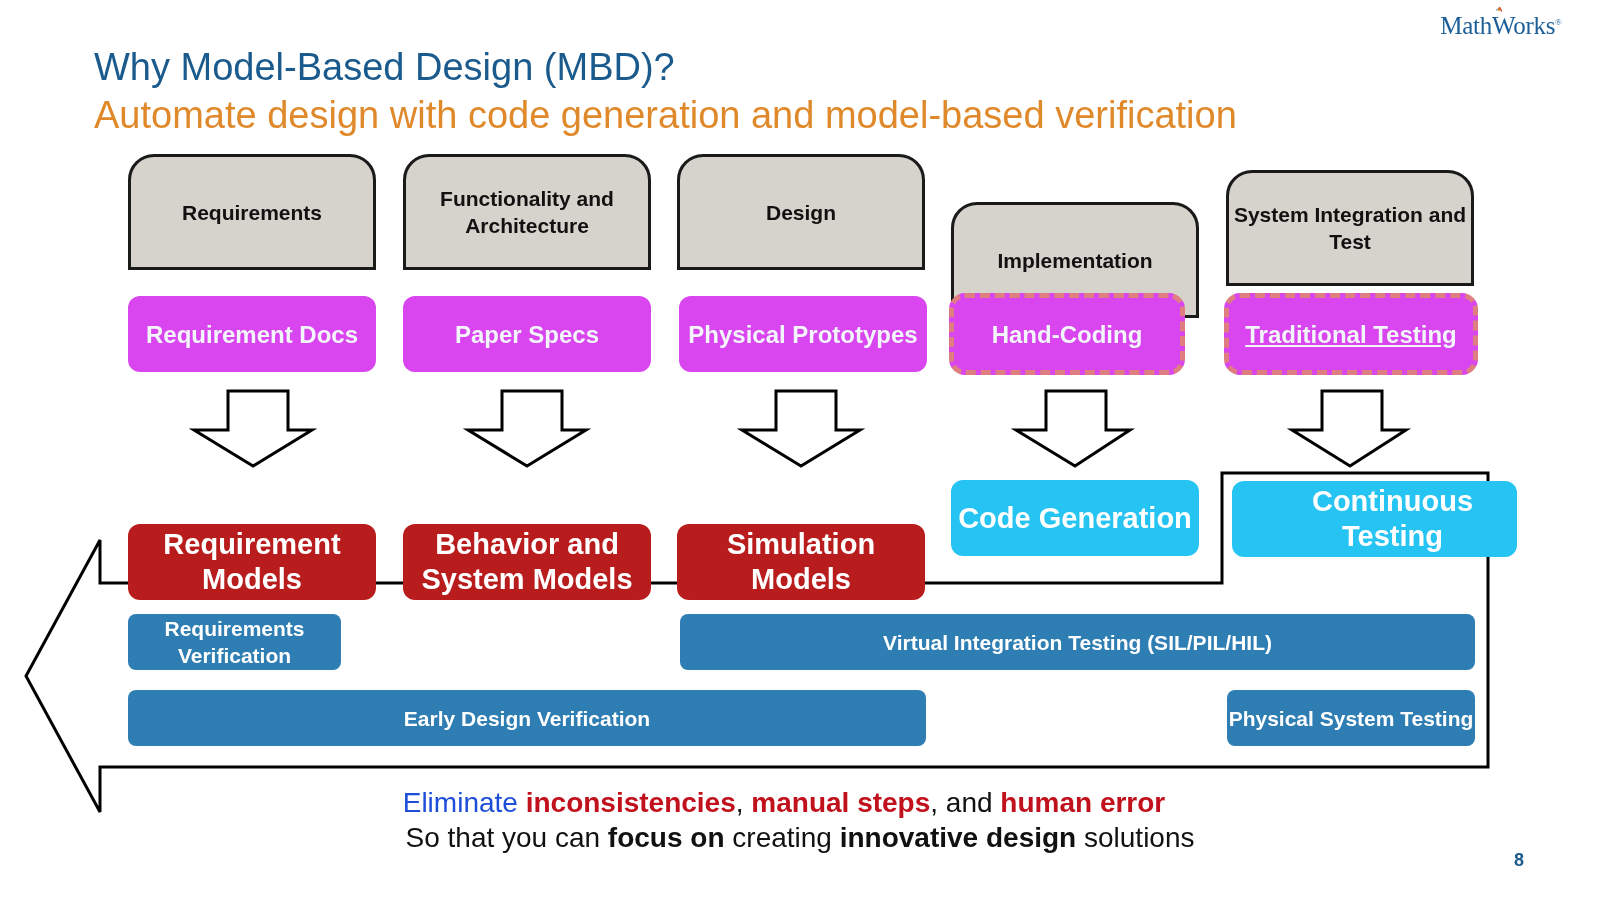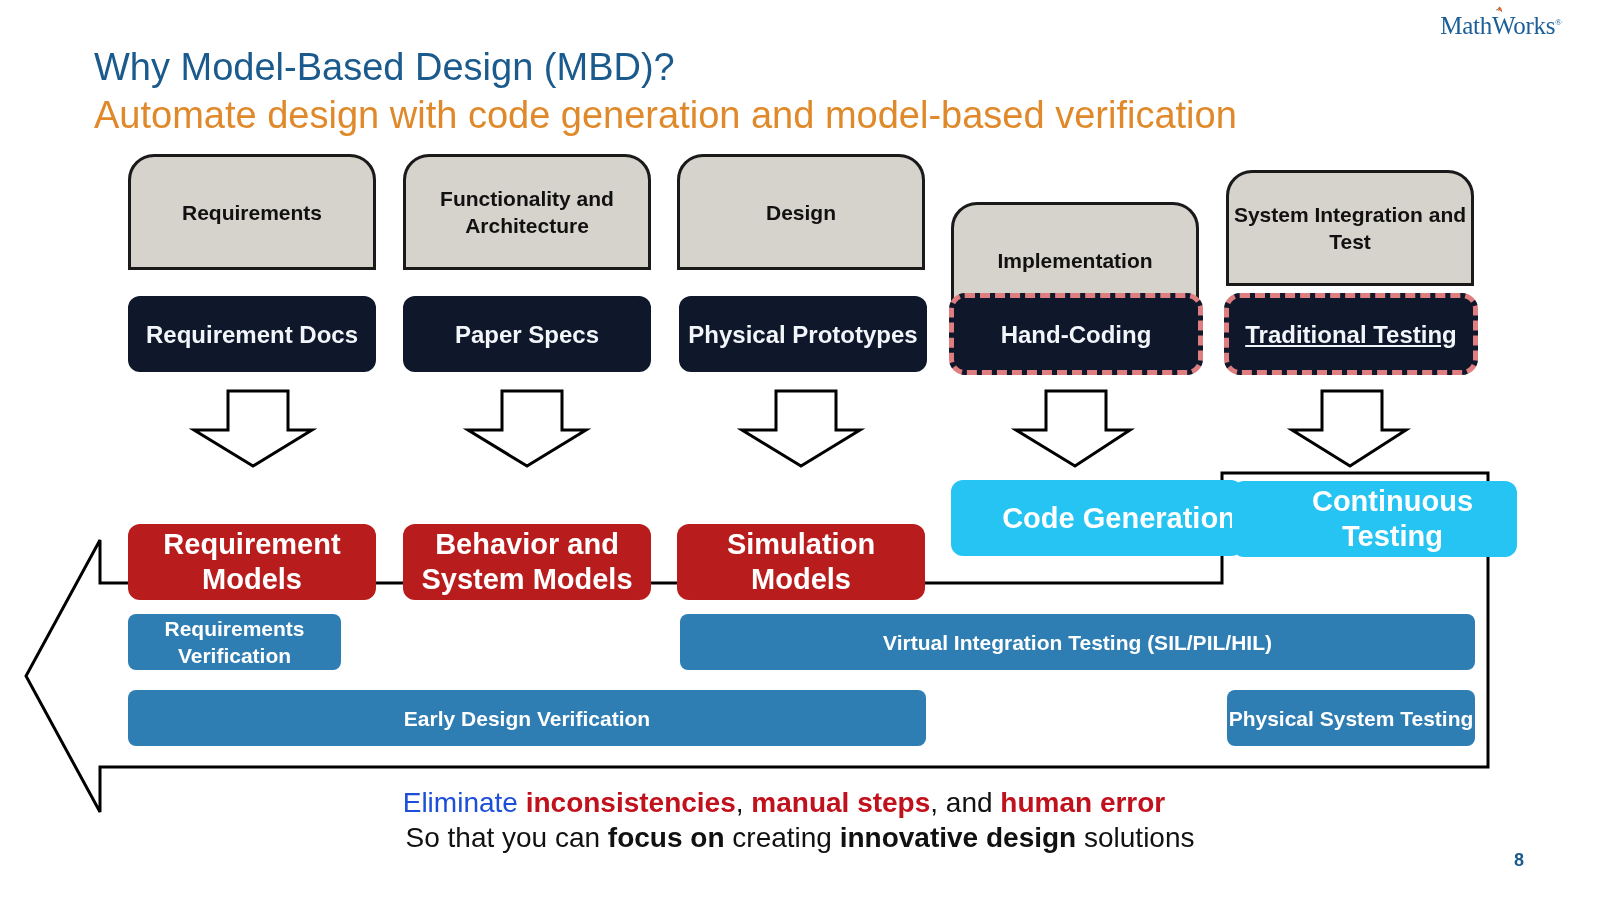--- a/index.html
+++ b/index.html
@@ -7,21 +7,21 @@
          font-family:"Liberation Sans", sans-serif; }
   .abs { position:absolute;flex-direction:column; }
   .title { left:94px; top:46px; font-size:38px; color:#1a5a8c; white-space:nowrap; }
   .subtitle { left:94px; top:94px; font-size:38px; color:#e0892a; white-space:nowrap; }
   .logo { left:1404px; top:6px; width:190px; height:34px; display:flex; align-items:center; }
   .logo-text { font-family:"Liberation Serif", serif; font-size:25px; color:#1b5e98; margin-left:4px; letter-spacing:-0.3px; }
   .logo-text sup { font-size:9px; }
   .phase { width:248px; height:116px; background:#d6d2cc; border:3px solid #1a1a1a;
            border-radius:26px 26px 0 0; box-sizing:border-box; display:flex; align-items:center; justify-content:center;
            text-align:center; font-weight:bold; font-size:21px; color:#111; line-height:27px; }
-  .old { width:248px; height:76px; background:#0f172a; border-radius:12px; box-sizing:border-box;
+  .old { width:248px; height:76px; background:#d946ef; border-radius:12px; box-sizing:border-box;
          display:flex; align-items:center; justify-content:center; text-align:center;
          color:#f2f6fb; font-weight:bold; font-size:24px; line-height:31px; }
   .old.dashed { border:5px dashed #df7e80; border-radius:16px; }
   .new { width:248px; height:76px; border-radius:12px; display:flex; align-items:center; justify-content:center;
          text-align:center; color:#ffffff; font-weight:bold; font-size:29px; line-height:35px; }
   .new.dark { background:#b91c1c;margin-top:44px; }
   .new.light { background:#26c4f3; }
   .verif { background:#2e7db3; border-radius:8px; display:flex; align-items:center; justify-content:center;
            text-align:center; color:#ffffff; font-weight:bold; font-size:21px; line-height:27px; }
   .tagline1 { left:0; width:1568px; top:787px; text-align:center; font-size:28px; color:#111; white-space:nowrap; }
@@ -54,37 +54,37 @@
 
 <div class="abs phase" style="left:128px;top:154px;">Requirements</div>
 <div class="abs phase" style="left:403px;top:154px;">Functionality and Architecture</div>
 <div class="abs phase" style="left:677px;top:154px;">Design</div>
 <div class="abs phase" style="left:951px;top:154px;margin-top:48px;">Implementation</div>
 <div class="abs phase" style="left:1226px;top:170px;text-align:center;">System Integration and Test</div>
 
 <div class="abs old" style="left:128px;top:296px;">Requirement Docs</div>
 <div class="abs old" style="left:403px;top:296px;">Paper Specs</div>
 <div class="abs old" style="left:679px;top:296px;">Physical Prototypes</div>
-<div class="abs old dashed" style="left:949px;top:293px;width:254px;height:82px;">Hand-Coding</div>
+<div class="abs old dashed" style="left:949px;top:293px;width:236px;height:82px;">Hand-Coding</div>
 <div class="abs old dashed" style="left:1224px;top:293px;width:254px;height:82px;text-decoration:underline;">Traditional Testing</div>
 
 <svg class="overlay" width="1600" height="900">
   <g fill="#ffffff" stroke="#000000" stroke-width="3" stroke-linejoin="miter">
     <polygon points="228,391 288,391 288,430 312,430 253,466 194,430 228,430"></polygon>
     <polygon points="502,391 562,391 562,430 586,430 527,466 468,430 502,430"></polygon>
     <polygon points="776,391 836,391 836,430 860,430 801,466 742,430 776,430"></polygon>
     <polygon points="1046,391 1106,391 1106,430 1130,430 1075,466 1016,430 1046,430"></polygon>
     <polygon points="1322,391 1382,391 1382,430 1406,430 1350,466 1292,430 1322,430"></polygon>
   </g>
 </svg>
 
 <div class="abs new dark" style="left:128px;top:480px;">Requirement Models</div>
 <div class="abs new dark" style="left:403px;top:480px;">Behavior and System Models</div>
 <div class="abs new dark" style="left:677px;top:480px;">Simulation Models</div>
-<div class="abs new light" style="left:951px;top:480px;padding-left:44px;">Code Generation</div>
+<div class="abs new light" style="left:951px;top:480px;">Code Generation</div>
 <div class="abs new light" style="left:1232px;top:481px;width:249px;height:76px;padding-left:36px;">Continuous Testing</div>
 
 <div class="abs verif" style="left:128px;top:614px;width:213px;height:56px;">Requirements Verification</div>
 <div class="abs verif" style="left:680px;top:614px;width:795px;height:56px;">Virtual Integration Testing (SIL/PIL/HIL)</div>
 <div class="abs verif" style="left:128px;top:690px;width:798px;height:56px;">Early Design Verification</div>
 <div class="abs verif" style="left:1227px;top:690px;width:248px;height:56px;">Physical System Testing</div>
 
 <div class="abs tagline1">
   <span class="accent">Eliminate</span><span> </span><span class="red">inconsistencies</span><span>, </span><span class="red">manual steps</span><span>, and </span><span class="red">human error</span>
 </div>

